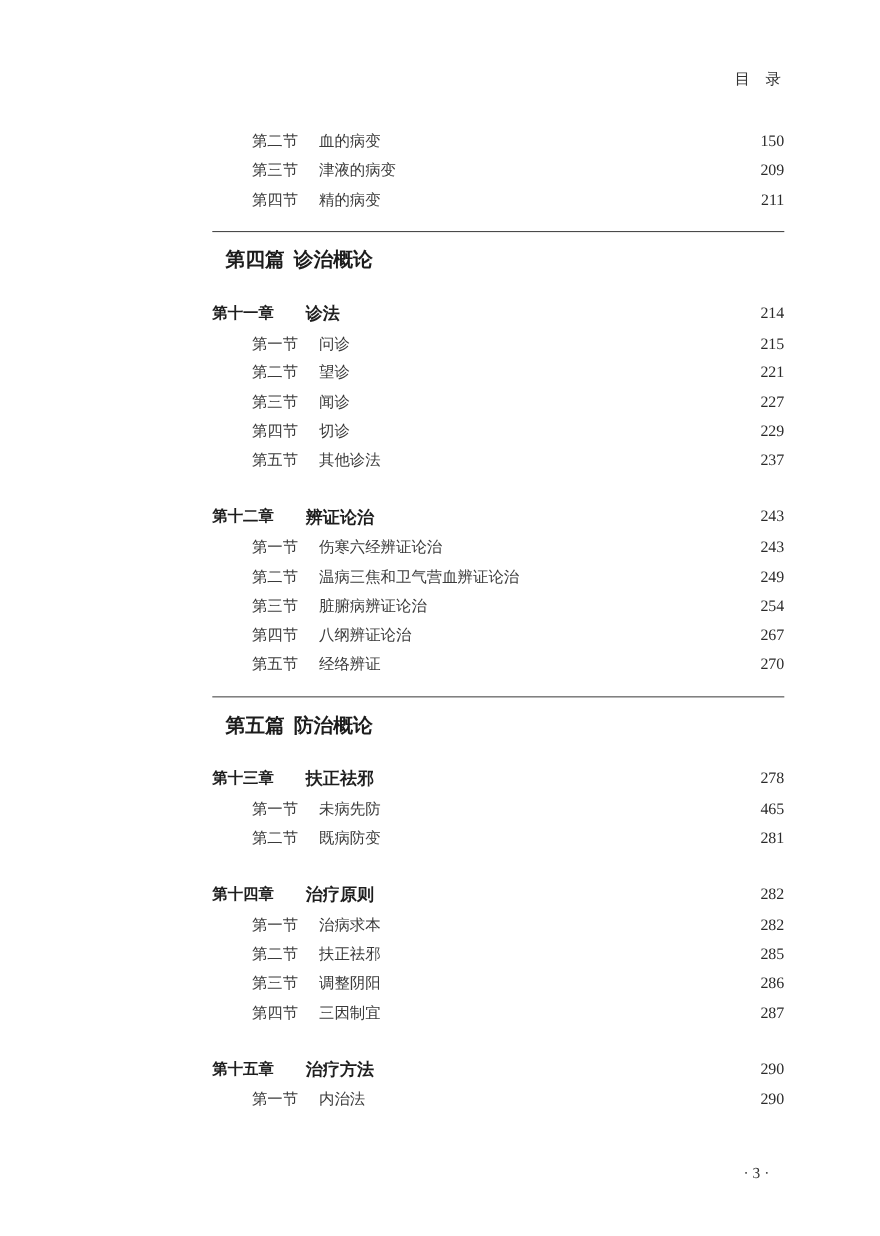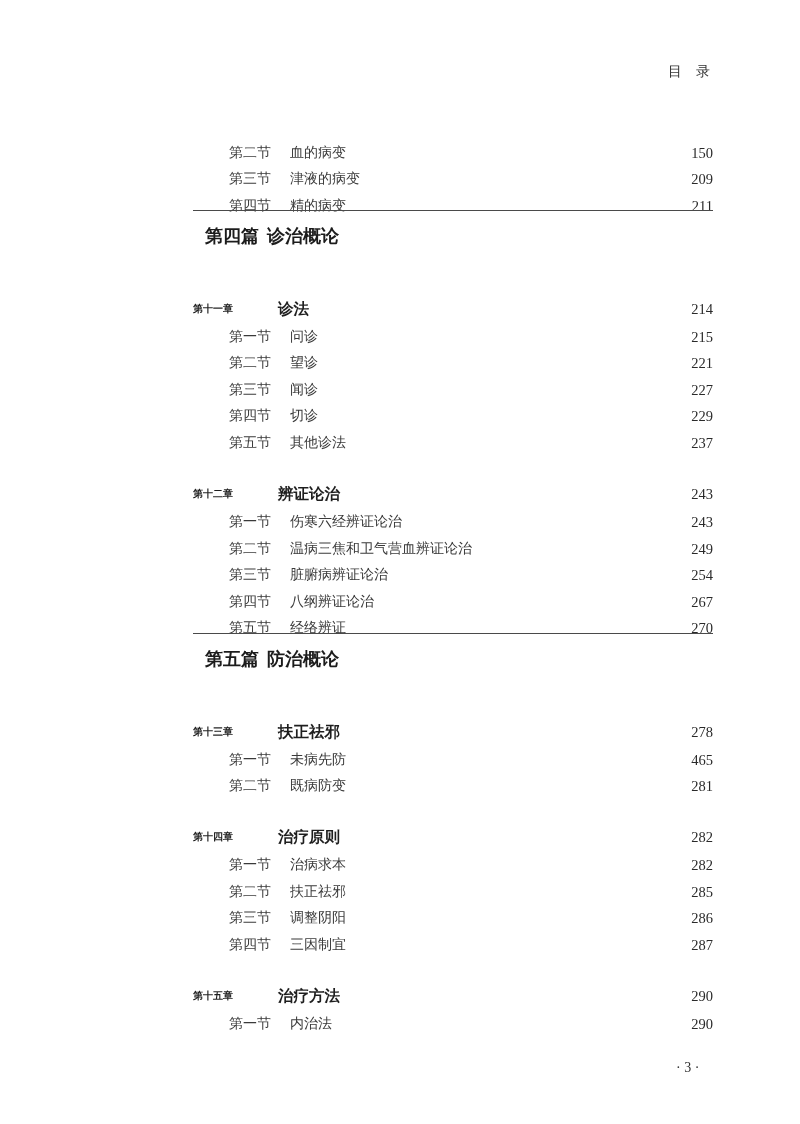--- a/index.html
+++ b/index.html
@@ -1,24 +1,24 @@
 <!DOCTYPE html>
 <html><head>
   <meta charset="utf-8">
   <style>
     html, body { margin: 0; padding: 0; background: #ffffff; }
     body { width: 800px; height: 1124px; position: relative; overflow: hidden;
            font-family: "DejaVu Serif", "Liberation Serif", serif; color: #2a2a2a; }
     .running-head { position: absolute; top: 63px; left: 668px; font-size: 14px; letter-spacing: 14px; color: #333; }
     .page { position: absolute; left: 193px; width: 520px; top: 0; }
-    .row { position: absolute; left: 0; width: 520px; height: 22px; display: flex; align-items: center; margin-top: 24px; }
+    .row { position: absolute; left: 0; width: 520px; height: 22px; display: flex; align-items: center; }
     .row .num { position: absolute; right: 0; font-family: "Liberation Serif", serif; font-size: 14.5px; color: #2a2a2a; }
     .sec .lbl { position: absolute; left: 36px; font-size: 14px; color: #3a3a3a; }
     .sec .ttl { position: absolute; left: 97px; font-size: 14px; color: #3a3a3a; }
-    .chap .lbl { position: absolute; left: 0; font-family: "DejaVu Sans", sans-serif; font-weight: bold; font-size: 10px; color: #1e1e1e; text-align: center; }
+    .chap .lbl { position: absolute; left: 0; font-family: "DejaVu Sans", sans-serif; font-weight: bold; font-size: 14px; color: #1e1e1e; text-align: center; }
     .chap .ttl { position: absolute; font-family: "DejaVu Sans", sans-serif; font-weight: bold; font-size: 15.5px; color: #1e1e1e; }
     .part { position: absolute; left: 0; width: 520px; height: 30px; display: flex; align-items: center; }
     .part .lbl { position: absolute; left: 0; font-weight: bold; font-size: 18px; color: #1c1c1c; margin-left: 12px; }
     .part .ttl { position: absolute; left: 74px; font-weight: bold; font-size: 18px; color: #1c1c1c; }
     .rule { position: absolute; left: 0; width: 520px; height: 0; border-top: 1.3px solid #4a4a4a; }
     .folio { position: absolute; top: 1060px; left: 676px; font-family: "Liberation Serif", serif; font-size: 14px; color: #333; }
   </style>
 </head>
 <body>
 

